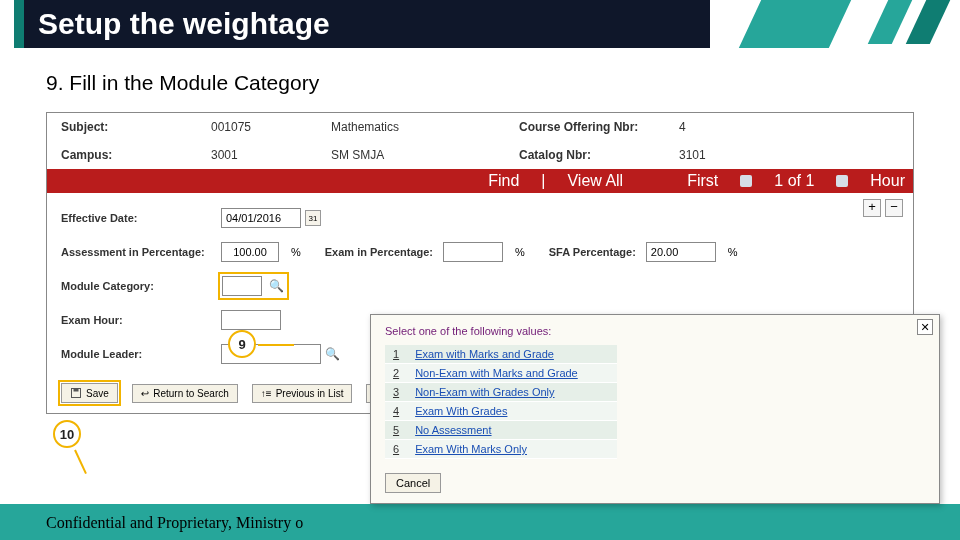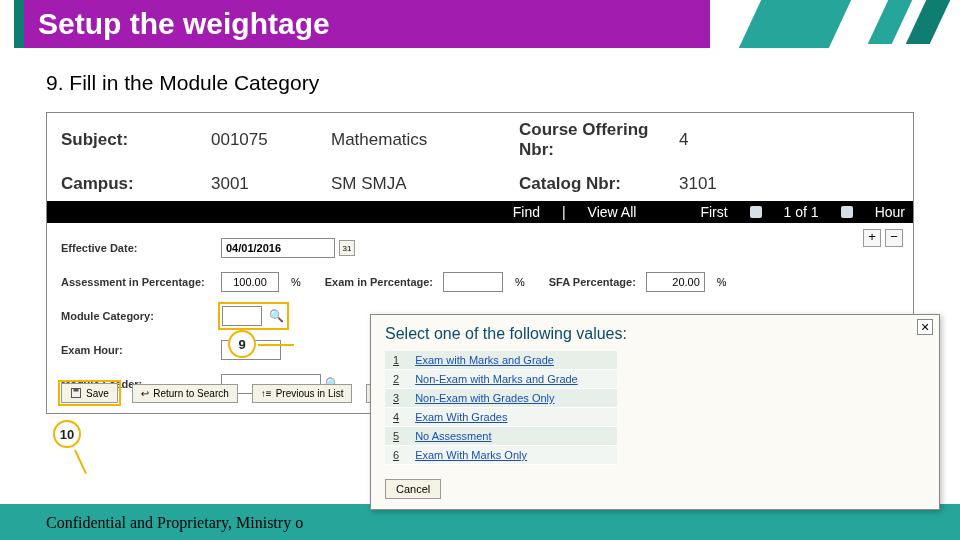--- a/index.html
+++ b/index.html
@@ -1,36 +1,36 @@
 <!DOCTYPE html>
 <html><head>
 <meta charset="utf-8">
 <style>
   * { box-sizing: border-box; margin: 0; padding: 0; font-family: Arial, sans-serif; }
   body { width: 960px; height: 540px; background: #fff; position: relative; overflow: hidden; }
 
   .title-bar { position: relative; height: 54px; }
-  .title-bar .title { position: absolute; left: 14px; top: 0; height: 48px; line-height: 48px; background: #a21caf; color: #fff; font-size: 30px; font-weight: bold; padding: 0 380px 0 24px; }
+  .title-bar .title { position: absolute; left: 14px; top: 0; height: 48px; line-height: 48px; background: #0f172a; color: #fff; font-size: 30px; font-weight: bold; padding: 0 380px 0 24px; }
   .title-bar .title::before { content: ""; position: absolute; left: 0; top: 0; height: 48px; width: 10px; background: #0f7d72; }
   .title-bar .shape1, .title-bar .shape2, .title-bar .shape3 { position: absolute; top: 0; }
   .title-bar .shape1 { right: 120px; width: 90px; height: 48px; background: #26a69a; transform: skewX(-25deg); }
   .title-bar .shape2 { right: 58px; width: 24px; height: 44px; background: #26a69a; transform: skewX(-25deg); }
   .title-bar .shape3 { right: 20px; width: 24px; height: 44px; background: #0f7d72; transform: skewX(-25deg); }
 
   .instructions { padding: 14px 0 10px 46px; font-family: "Times New Roman", serif; font-size: 21px; color: #000; line-height: 1.45; }
 
   .form-wrap { margin: 4px 46px 0 46px; border: 1px solid #888; background: #fff; position: relative; height: 302px; }
-  .header-rows .row { display: flex; align-items: center; padding: 7px 14px; font-size: 17px; }
+  .header-rows .row { display: flex; padding: 7px 14px; font-size: 12px; }
   .lbl { font-weight: bold; width: 150px; color: #333; }
   .val { width: 120px; color: #333; }
   .val2 { width: 164px; color: #333; }
   .lbl2 { font-weight: bold; width: 160px; color: #333; margin-left: 24px; }
   .val3 { width: 40px; color: #333; }
 
-  .navbar { background: #000000; color: #fff; font-size: 14px; display: flex; justify-content: flex-end; align-items: center; padding: 3px 8px; gap: 22px; }
+  .navbar { background: #b91c1c; color: #fff; font-size: 16px; display: flex; justify-content: flex-end; align-items: center; padding: 3px 8px; gap: 22px; }
   .navbar .link { color: #fff; }
   .navbar .arrow { width: 12px; height: 12px; background: #d6dee7; display: inline-block; border-radius: 2px; }
 
   .body-rows { padding: 8px 14px 0 14px; font-size: 11px; position: relative; }
   .brow { display: flex; align-items: center; height: 34px; }
   .brow .lbl { width: 160px; }
   .brow input[type="text"] { height: 20px; border: 1px solid #888; padding: 0 4px; font-size: 11px; }
   .brow .extra { margin-left: 12px; }
   .cal-icon { width: 16px; height: 16px; margin-left: 4px; display: inline-flex; align-items: center; justify-content: center; border: 1px solid #999; background: #f6f3ea; font-size: 8px; }
   .lookup-icon { width: 16px; height: 16px; margin-left: 4px; display: inline-flex; align-items: center; justify-content: center; font-size: 12px; color: #555; }
@@ -44,21 +44,21 @@
   .save-highlight { outline: 2px solid #f2b400; outline-offset: 1px; }
   .mod-highlight { outline: 2px solid #f2b400; outline-offset: 1px; padding: 1px; }
 
   .callout { position: absolute; width: 28px; height: 28px; border: 2px solid #f2b400; border-radius: 50%; background: #fff; display: flex; align-items: center; justify-content: center; font-size: 13px; font-weight: bold; color: #222; }
   .callout9 { left: 228px; top: 330px; }
   .callout10 { left: 53px; top: 420px; }
   .connector { position: absolute; border: none; height: 0; border-top: 2px solid #f2b400; transform-origin: left center; }
 
   .popup { position: absolute; left: 370px; top: 314px; width: 570px; border: 1px solid #888; background: #fbfaf4; box-shadow: 2px 2px 6px rgba(0,0,0,0.25); z-index: 5; }
   .popup .close { position: absolute; right: 6px; top: 4px; width: 16px; height: 16px; border: 1px solid #888; text-align: center; line-height: 14px; font-size: 11px; cursor: pointer; background:#fff; }
-  .popup .hint { padding: 10px 14px 8px 14px; font-size: 16px; color: #0c4a6e; }
+  .popup .hint { padding: 10px 14px 8px 14px; font-size: 11px; color: #701a75; }
   .popup table { font-size: 11px; margin-left: 14px; border-collapse: collapse; }
   .popup table tr { background: #e6efe8; }
   .popup table tr:nth-child(even) { background: #f1f6f2; }
   .popup table td { padding: 3px 8px; border-bottom: 1px solid #fff; }
   .popup table td.idx { width: 18px; text-align: right; color: #333; text-decoration: underline; }
   .popup table td.opt { color: #1a4fb4; text-decoration: underline; cursor: pointer; width: 210px; }
   .popup .cancel { margin: 14px 0 10px 14px; display: inline-block; border: 1px solid #999; background: #f5f2e6; padding: 3px 10px; font-size: 11px; cursor: pointer; }
 
   .footer-band { position: absolute; bottom: 0; left: 0; width: 960px; height: 36px; background: #26a69a; }
   .footer-text { position: absolute; bottom: 8px; left: 46px; font-family: "Times New Roman", serif; font-size: 16px; color: #000; }
@@ -109,33 +109,33 @@
   </div>
 
   <div class="body-rows">
     <div class="plusminus">
       <div class="pm">+</div>
       <div class="pm">−</div>
     </div>
 
     <div class="brow">
       <span class="lbl">Effective Date:</span>
-      <input type="text" style="width: 114px; font-weight: bold;" value="04/01/2016">
+      <input type="text" style="width: 80px;" value="04/01/2016">
       <span class="cal-icon">31</span>
     </div>
 
     <div class="brow">
       <span class="lbl">Assessment in Percentage:</span>
       <input type="text" style="width: 58px; text-align: center;" value="100.00">
       <span class="extra">%</span>
       <span class="lbl extra" style="width:auto;margin-left:24px">Exam in Percentage:</span>
       <input type="text" style="width: 60px; margin-left: 10px;" value="">
       <span class="extra">%</span>
       <span class="lbl extra" style="width:auto;margin-left:24px">SFA Percentage:</span>
-      <input type="text" style="width: 59px; text-align: right; margin-left: 10px;" value="20.00">
+      <input type="text" style="width: 70px; text-align: left; margin-left: 10px;" value="20.00">
       <span class="extra">%</span>
     </div>
 
     <div class="brow">
       <span class="lbl">Module Category:</span>
       <span class="mod-highlight">
         <input type="text" style="width: 40px;" value="">
         <span class="lookup-icon">🔍</span>
       </span>
     </div>

